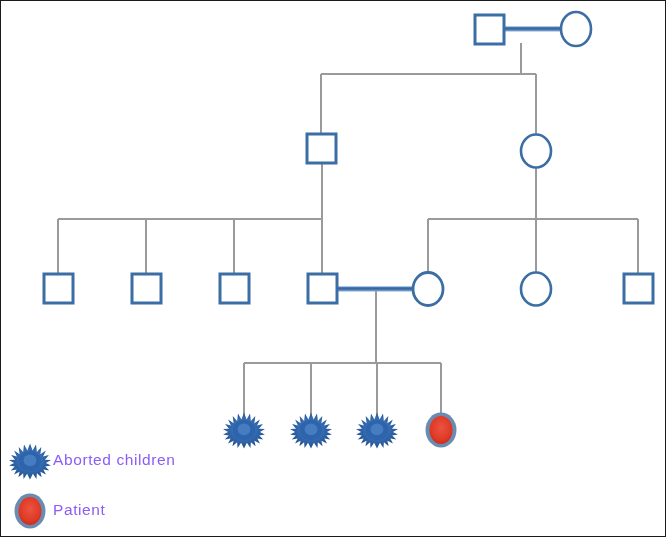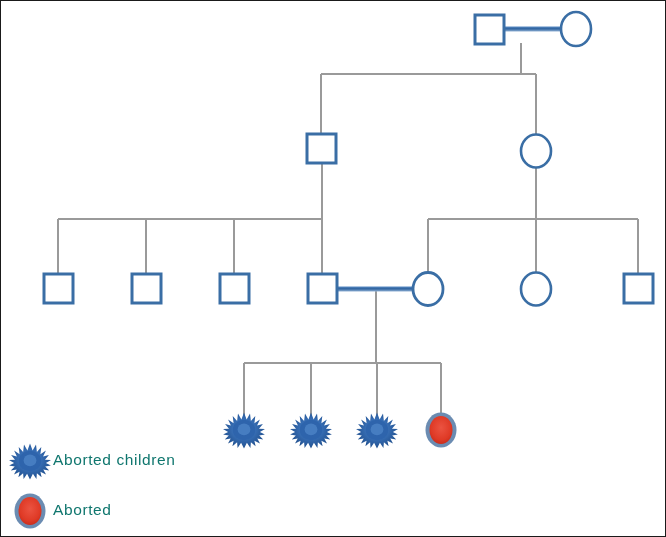--- a/index.html
+++ b/index.html
@@ -25,21 +25,21 @@
     left: 0;
     top: 0;
     width: 666px;
     height: 537px;
     display: block;
   }
   .legend-label {
     position: absolute;
     font-family: "Liberation Sans", sans-serif;
     font-size: 15.5px;
-    color: #0f766e;
+    color: #8b5cf6;
     letter-spacing: 0.6px;
     white-space: nowrap;
   }
   #legend-label-aborted { left: 52px; top: 450px; }
   #legend-label-patient { left: 52px; top: 500px; }
 </style>
 </head>
 <body>
 
 <div id="pedigree-root">
@@ -151,15 +151,15 @@
       <g transform="translate(29,510)">
         <ellipse cx="0" cy="0" rx="15.5" ry="17.5" fill="#6B8CB2"></ellipse>
         <ellipse cx="0" cy="0" rx="11.5" ry="14.0" fill="url(#grad-patient)"></ellipse>
       </g>
     </g>
 
   </svg>
 
   <div class="legend-label" id="legend-label-aborted">Aborted children</div>
 
-  <div class="legend-label" id="legend-label-patient">Aborted</div>
+  <div class="legend-label" id="legend-label-patient">Patient</div>
 
 </div>
 
 </body></html>

